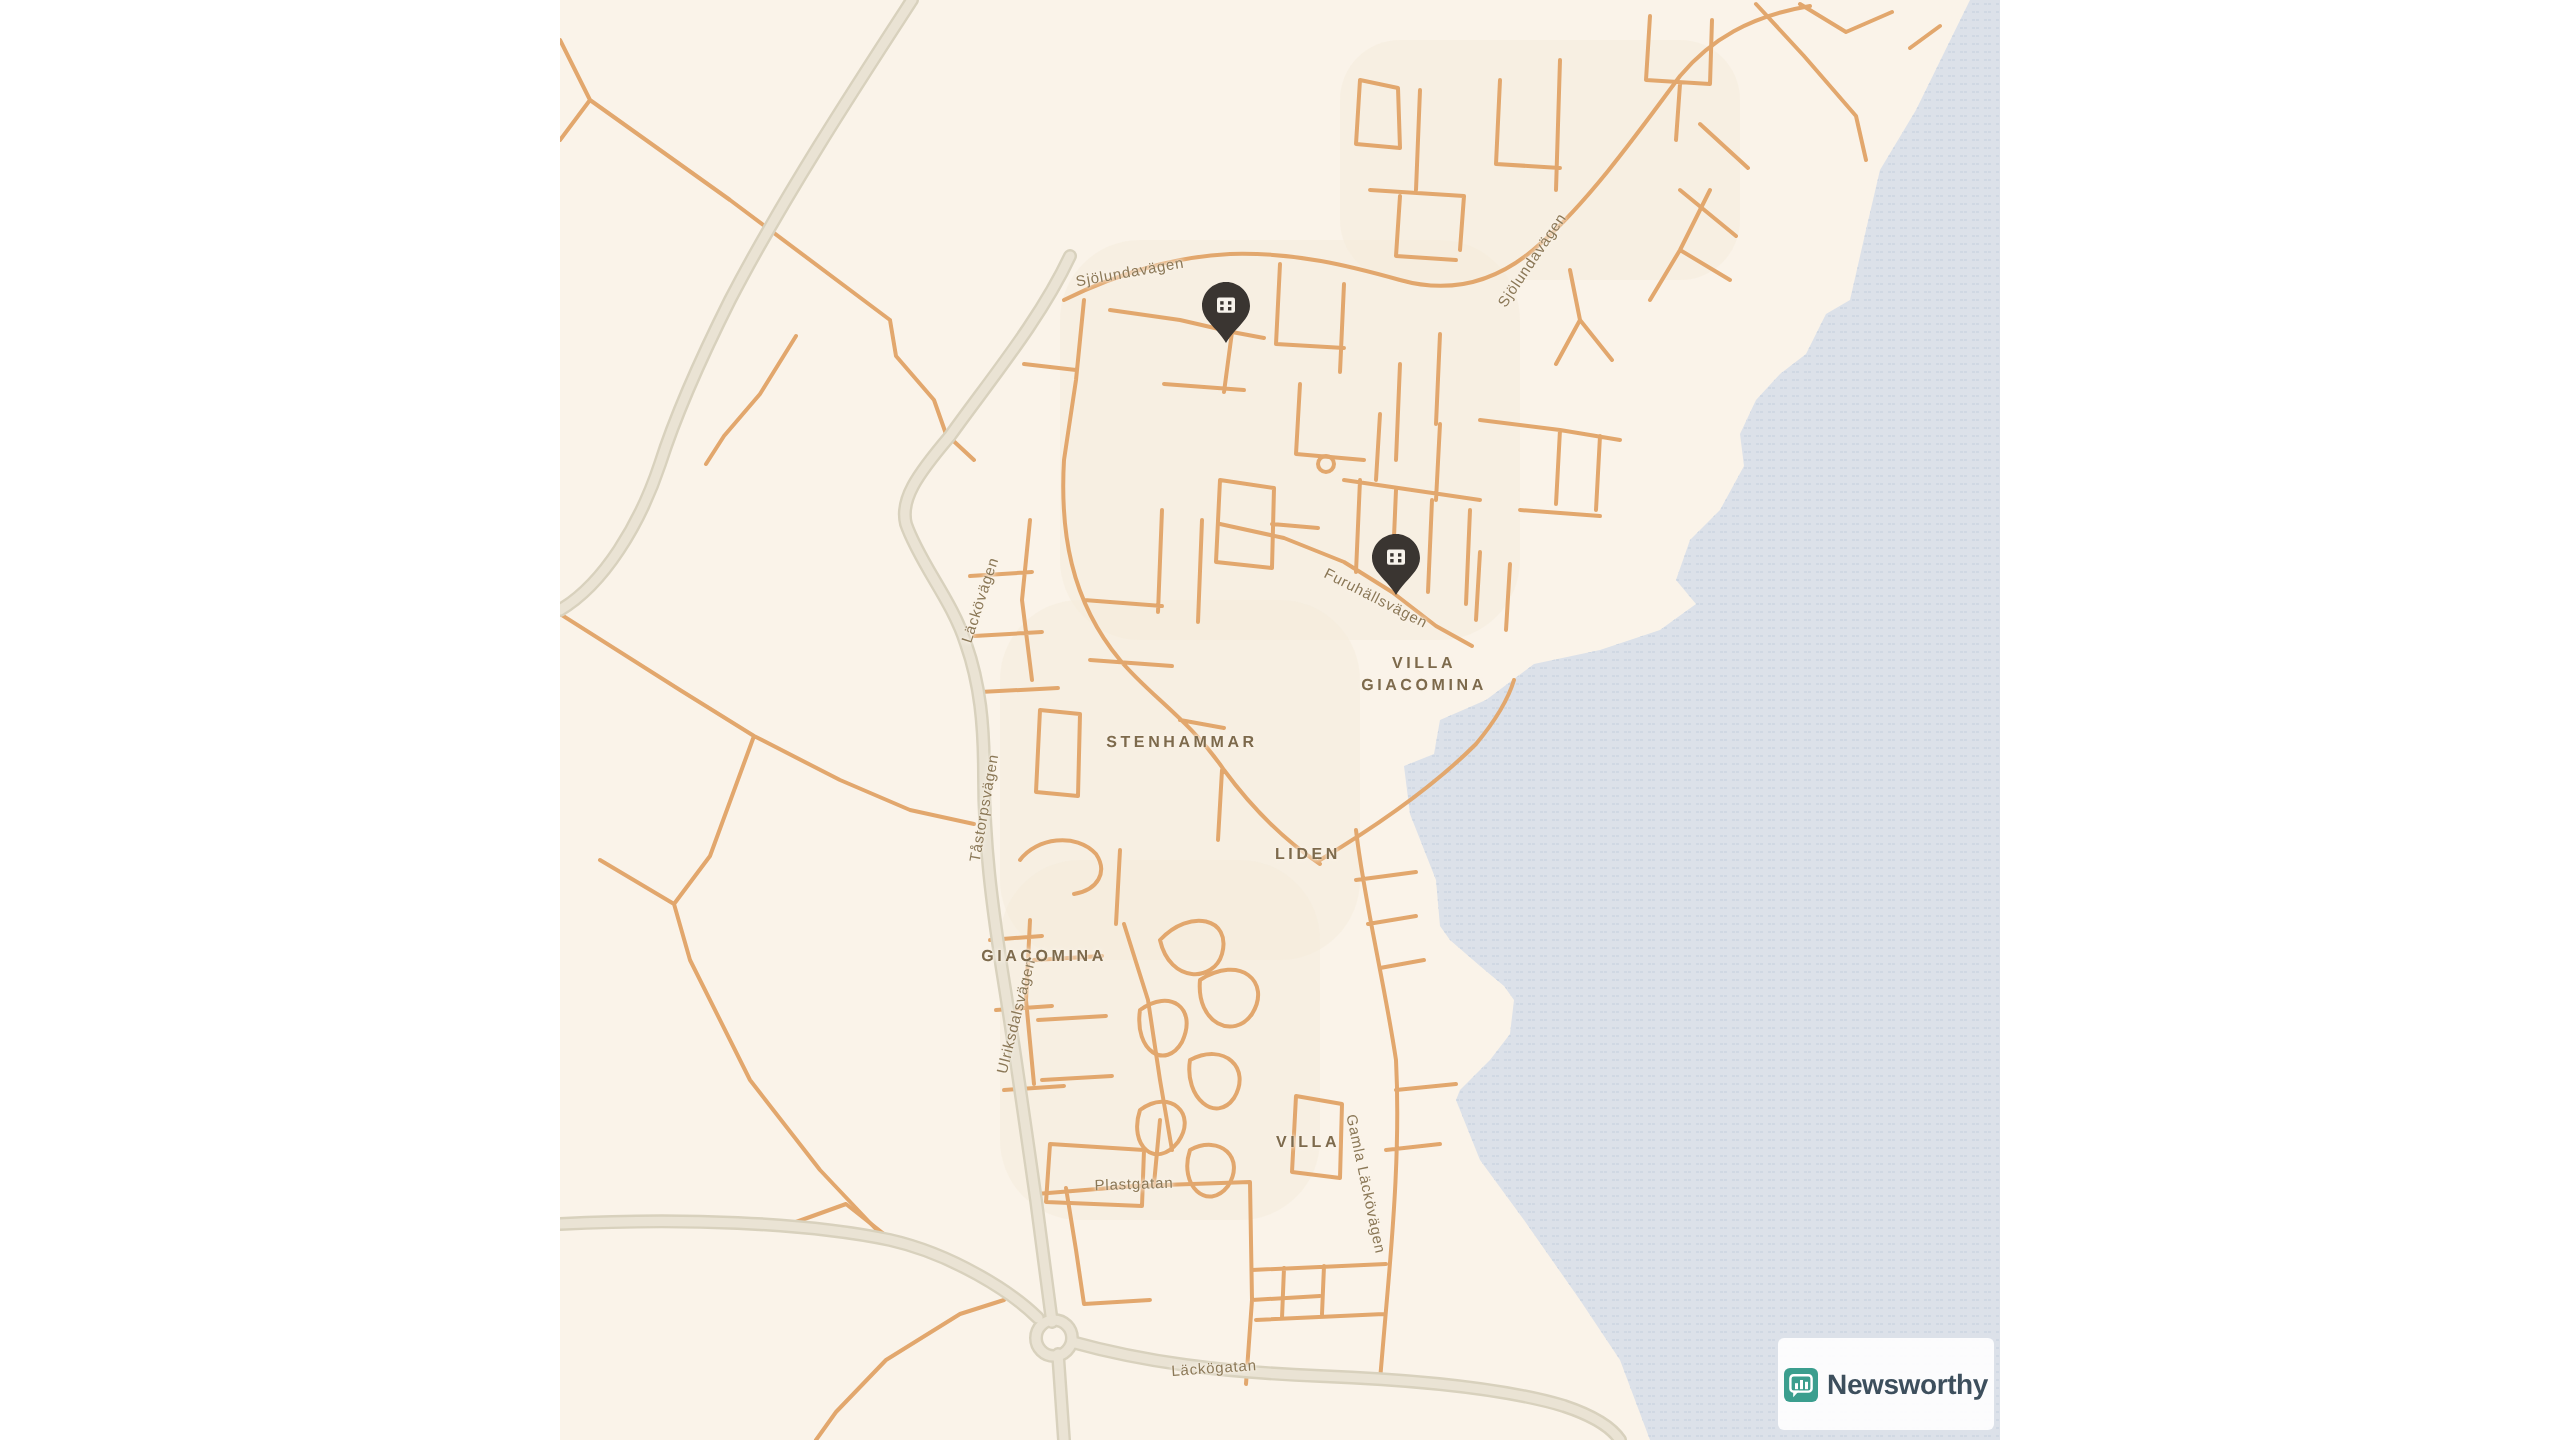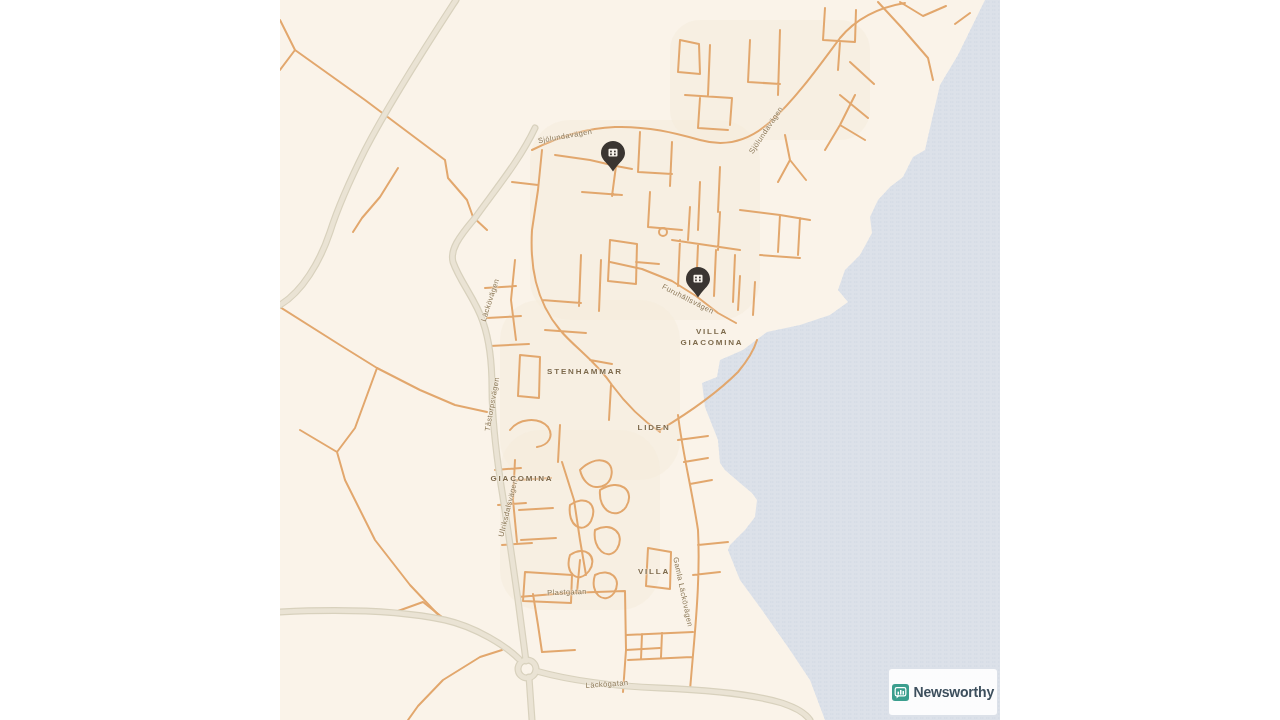--- a/index.html
+++ b/index.html
@@ -100,21 +100,21 @@
   <div id="label-layer">
       <div class="map-label road" style="left: 285px; top: 136px; transform: translate(-50%, -50%) rotate(-10deg);">Sjölundavägen</div>
       <div class="map-label road" style="left: 486px; top: 130px; transform: translate(-50%, -50%) rotate(-56deg);">Sjölundavägen</div>
       <div class="map-label road" style="left: 408px; top: 299px; transform: translate(-50%, -50%) rotate(27deg);">Furuhällsvägen</div>
       <div class="map-label road" style="left: 210px; top: 300px; transform: translate(-50%, -50%) rotate(-72deg);">Läckövägen</div>
       <div class="map-label road" style="left: 212px; top: 404px; transform: translate(-50%, -50%) rotate(-80deg);">Tåstorpsvägen</div>
       <div class="map-label road" style="left: 228px; top: 508px; transform: translate(-50%, -50%) rotate(-76deg);">Ulriksdalsvägen</div>
       <div class="map-label road" style="left: 403px; top: 592px; transform: translate(-50%, -50%) rotate(78deg);">Gamla Läckövägen</div>
       <div class="map-label road" style="left: 287px; top: 592px; transform: translate(-50%, -50%) rotate(-2deg);">Plastgatan</div>
       <div class="map-label road" style="left: 327px; top: 684px; transform: translate(-50%, -50%) rotate(-4deg);">Läckögatan</div>
-      <div class="map-label place" style="left: 305px; top: 371px; transform: translate(-50%, -50%) rotate(0deg);">STENHAMMAR</div>
+      <div class="map-label place" style="left: 305px; top: 371px; transform: translate(-50%, -50%) rotate(0deg); padding-left: 12px;">STENHAMMAR</div>
       <div class="map-label place" style="left: 374px; top: 427px; transform: translate(-50%, -50%) rotate(0deg);">LIDEN</div>
       <div class="map-label place" style="left: 242px; top: 478px; transform: translate(-50%, -50%) rotate(0deg);">GIACOMINA</div>
       <div class="map-label place" style="left: 374px; top: 571px; transform: translate(-50%, -50%) rotate(0deg);">VILLA</div>
       <div class="map-label place" style="left: 432px; top: 337px; transform: translate(-50%, -50%) rotate(0deg);">VILLA
 GIACOMINA</div>
     </div>
   <div id="marker-layer">
       <div class="map-pin" style="left: 320px; top: 140px;"><svg width="26" height="32" viewBox="0 0 26 32">
           <path d="M13,1 C19.6,1 25,6.4 25,13 C25,17.8 21.2,21.3 17.7,25.3 C15.6,27.7 14,29.9 13,31.5 C12,29.9 10.4,27.7 8.3,25.3 C4.8,21.3 1,17.8 1,13 C1,6.4 6.4,1 13,1 Z" fill="#3a3531"></path>
           <rect x="8.5" y="8.8" width="9" height="7.6" rx="1" fill="#f7f3ec"></rect>

